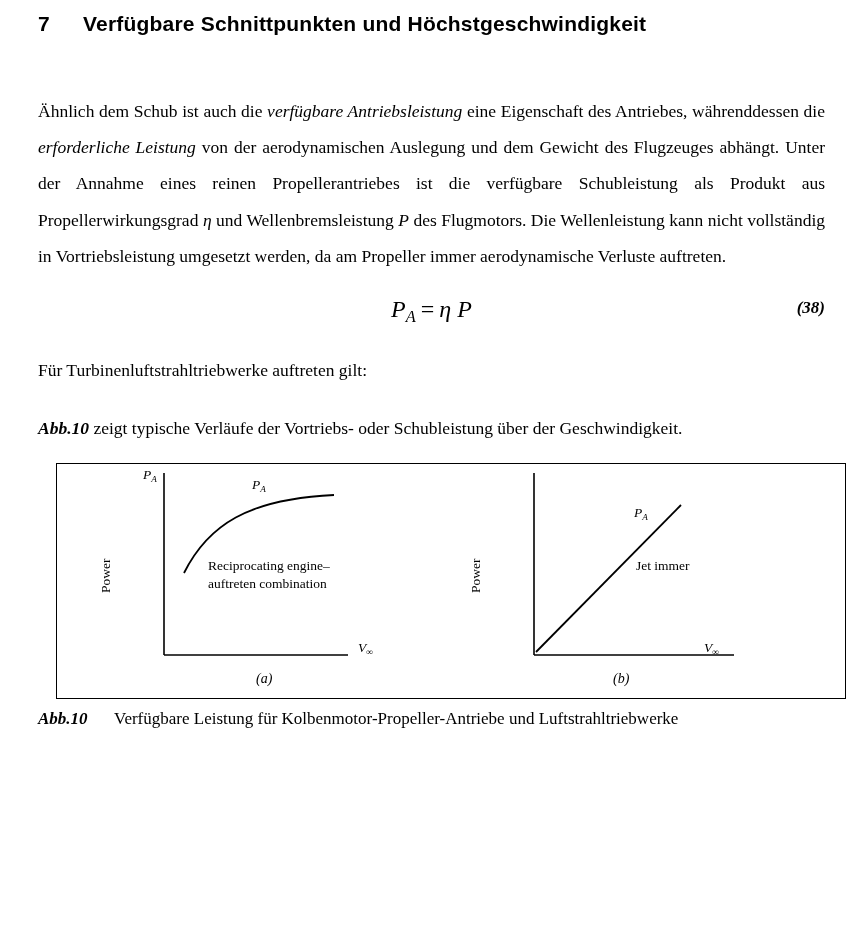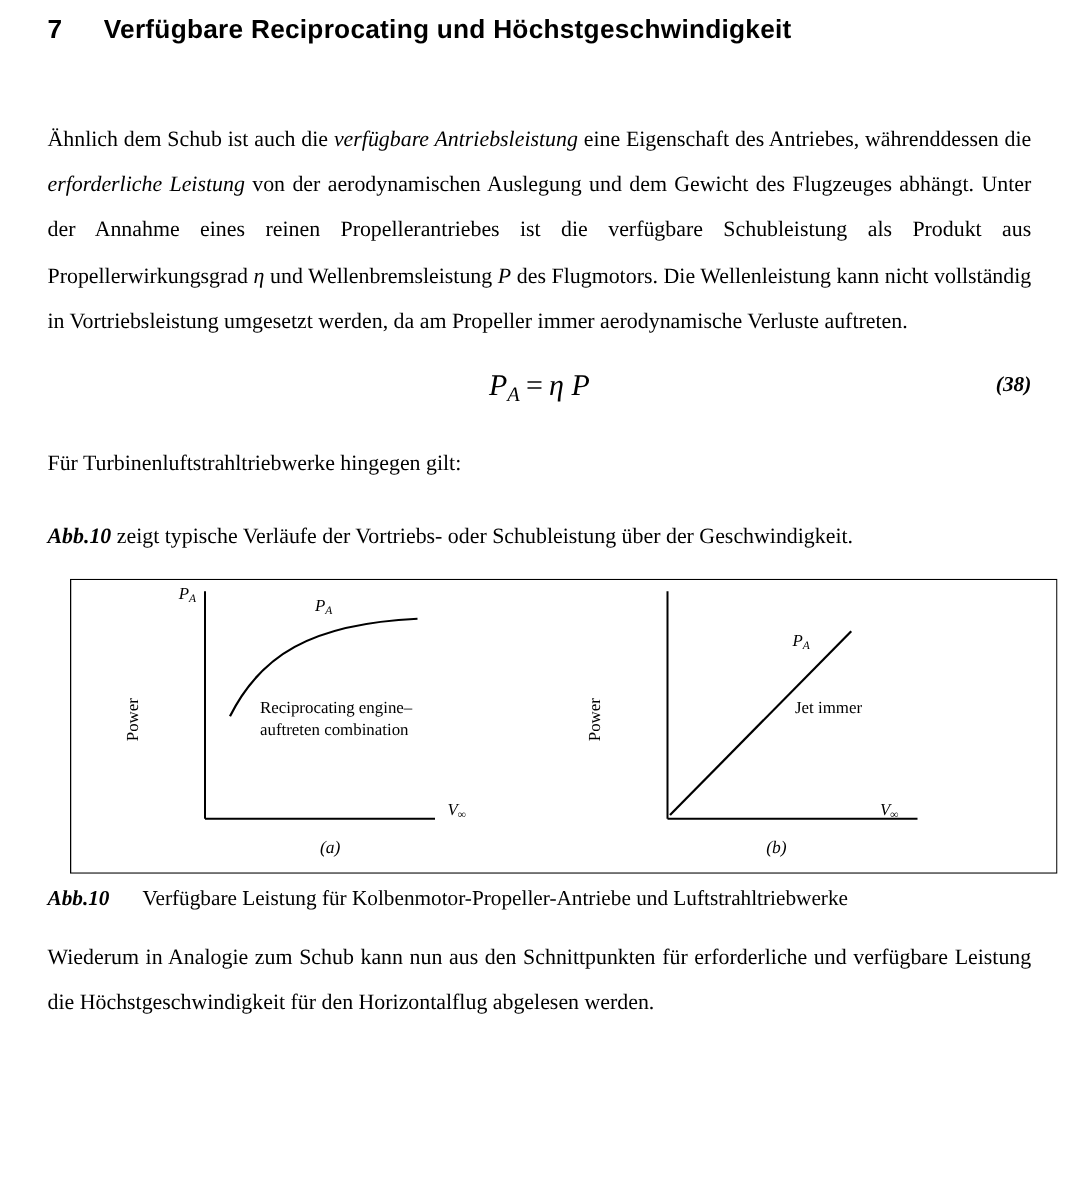--- a/index.html
+++ b/index.html
@@ -136,35 +136,35 @@
     margin-top: 18px;
   }
 </style>
 </head>
 <body>
 
 <div class="page">
 
   <div class="heading">
     <span class="num">7</span>
-    <span class="title">Verfügbare Reciprocating und Höchstgeschwindigkeit</span>
+    <span class="title">Verfügbare Schnittpunkten und Höchstgeschwindigkeit</span>
   </div>
 
   <p class="para first">
     <span>Ähnlich dem Schub ist auch die </span><span class="italic">verfügbare Antriebsleistung</span><span> eine Eigenschaft des Antriebes, währenddessen die </span><span class="italic">erforderliche Leistung</span><span> von der aerodynamischen Auslegung und dem Gewicht des Flugzeuges abhängt. Unter der Annahme eines reinen Propellerantriebes ist die verfügbare Schubleistung als Produkt aus Propellerwirkungsgrad </span><span class="var">η</span><span> und Wellenbremsleistung </span><span class="var">P</span><span> des Flugmotors. Die Wellenleistung kann nicht vollständig in Vortriebsleistung umgesetzt werden, da am Propeller immer aerodynamische Verluste auftreten.</span>
   </p>
 
   <div class="equation-row">
     <div class="equation">
       <span class="var">P</span><sub class="s">A</sub><span class="eqspace"></span><span>=</span><span class="eqspace"></span><span class="var">η P</span>
     </div>
     <div class="eqnum">(38)</div>
   </div>
 
-  <p class="para lead">Für Turbinenluftstrahltriebwerke hingegen gilt:</p>
+  <p class="para lead">Für Turbinenluftstrahltriebwerke auftreten gilt:</p>
 
 
   <p class="para lead">
     <span class="bolditalic">Abb.10</span><span> zeigt typische Verläufe der Vortriebs- oder Schubleistung über der Geschwindigkeit.</span>
   </p>
 
   <div class="figure">
     <div class="figbox">
       <svg width="790" height="236" viewBox="0 0 790 236" xmlns="http://www.w3.org/2000/svg">
         <rect x="0.5" y="0.5" width="789" height="235" fill="#ffffff" stroke="#000000" stroke-width="1"></rect>
@@ -196,15 +196,14 @@
       <div class="plot-text it" style="left: 648px; top: 177px;"><span>V</span><sub class="s">∞</sub></div>
       <div class="subcap" style="left: 557px; top: 208px;">(b)</div>
     </div>
   </div>
 
   <div class="fig-caption">
     <span class="lbl">Abb.10</span>
     <span>Verfügbare Leistung für Kolbenmotor-Propeller-Antriebe und Luftstrahltriebwerke</span>
   </div>
 
-  <p class="para closing">Wiederum in Analogie zum Schub kann nun aus den Schnittpunkten für erforderliche und verfügbare Leistung die Höchstgeschwindigkeit für den Horizontalflug abgelesen werden.</p>
 
 </div>
 
 </body></html>

